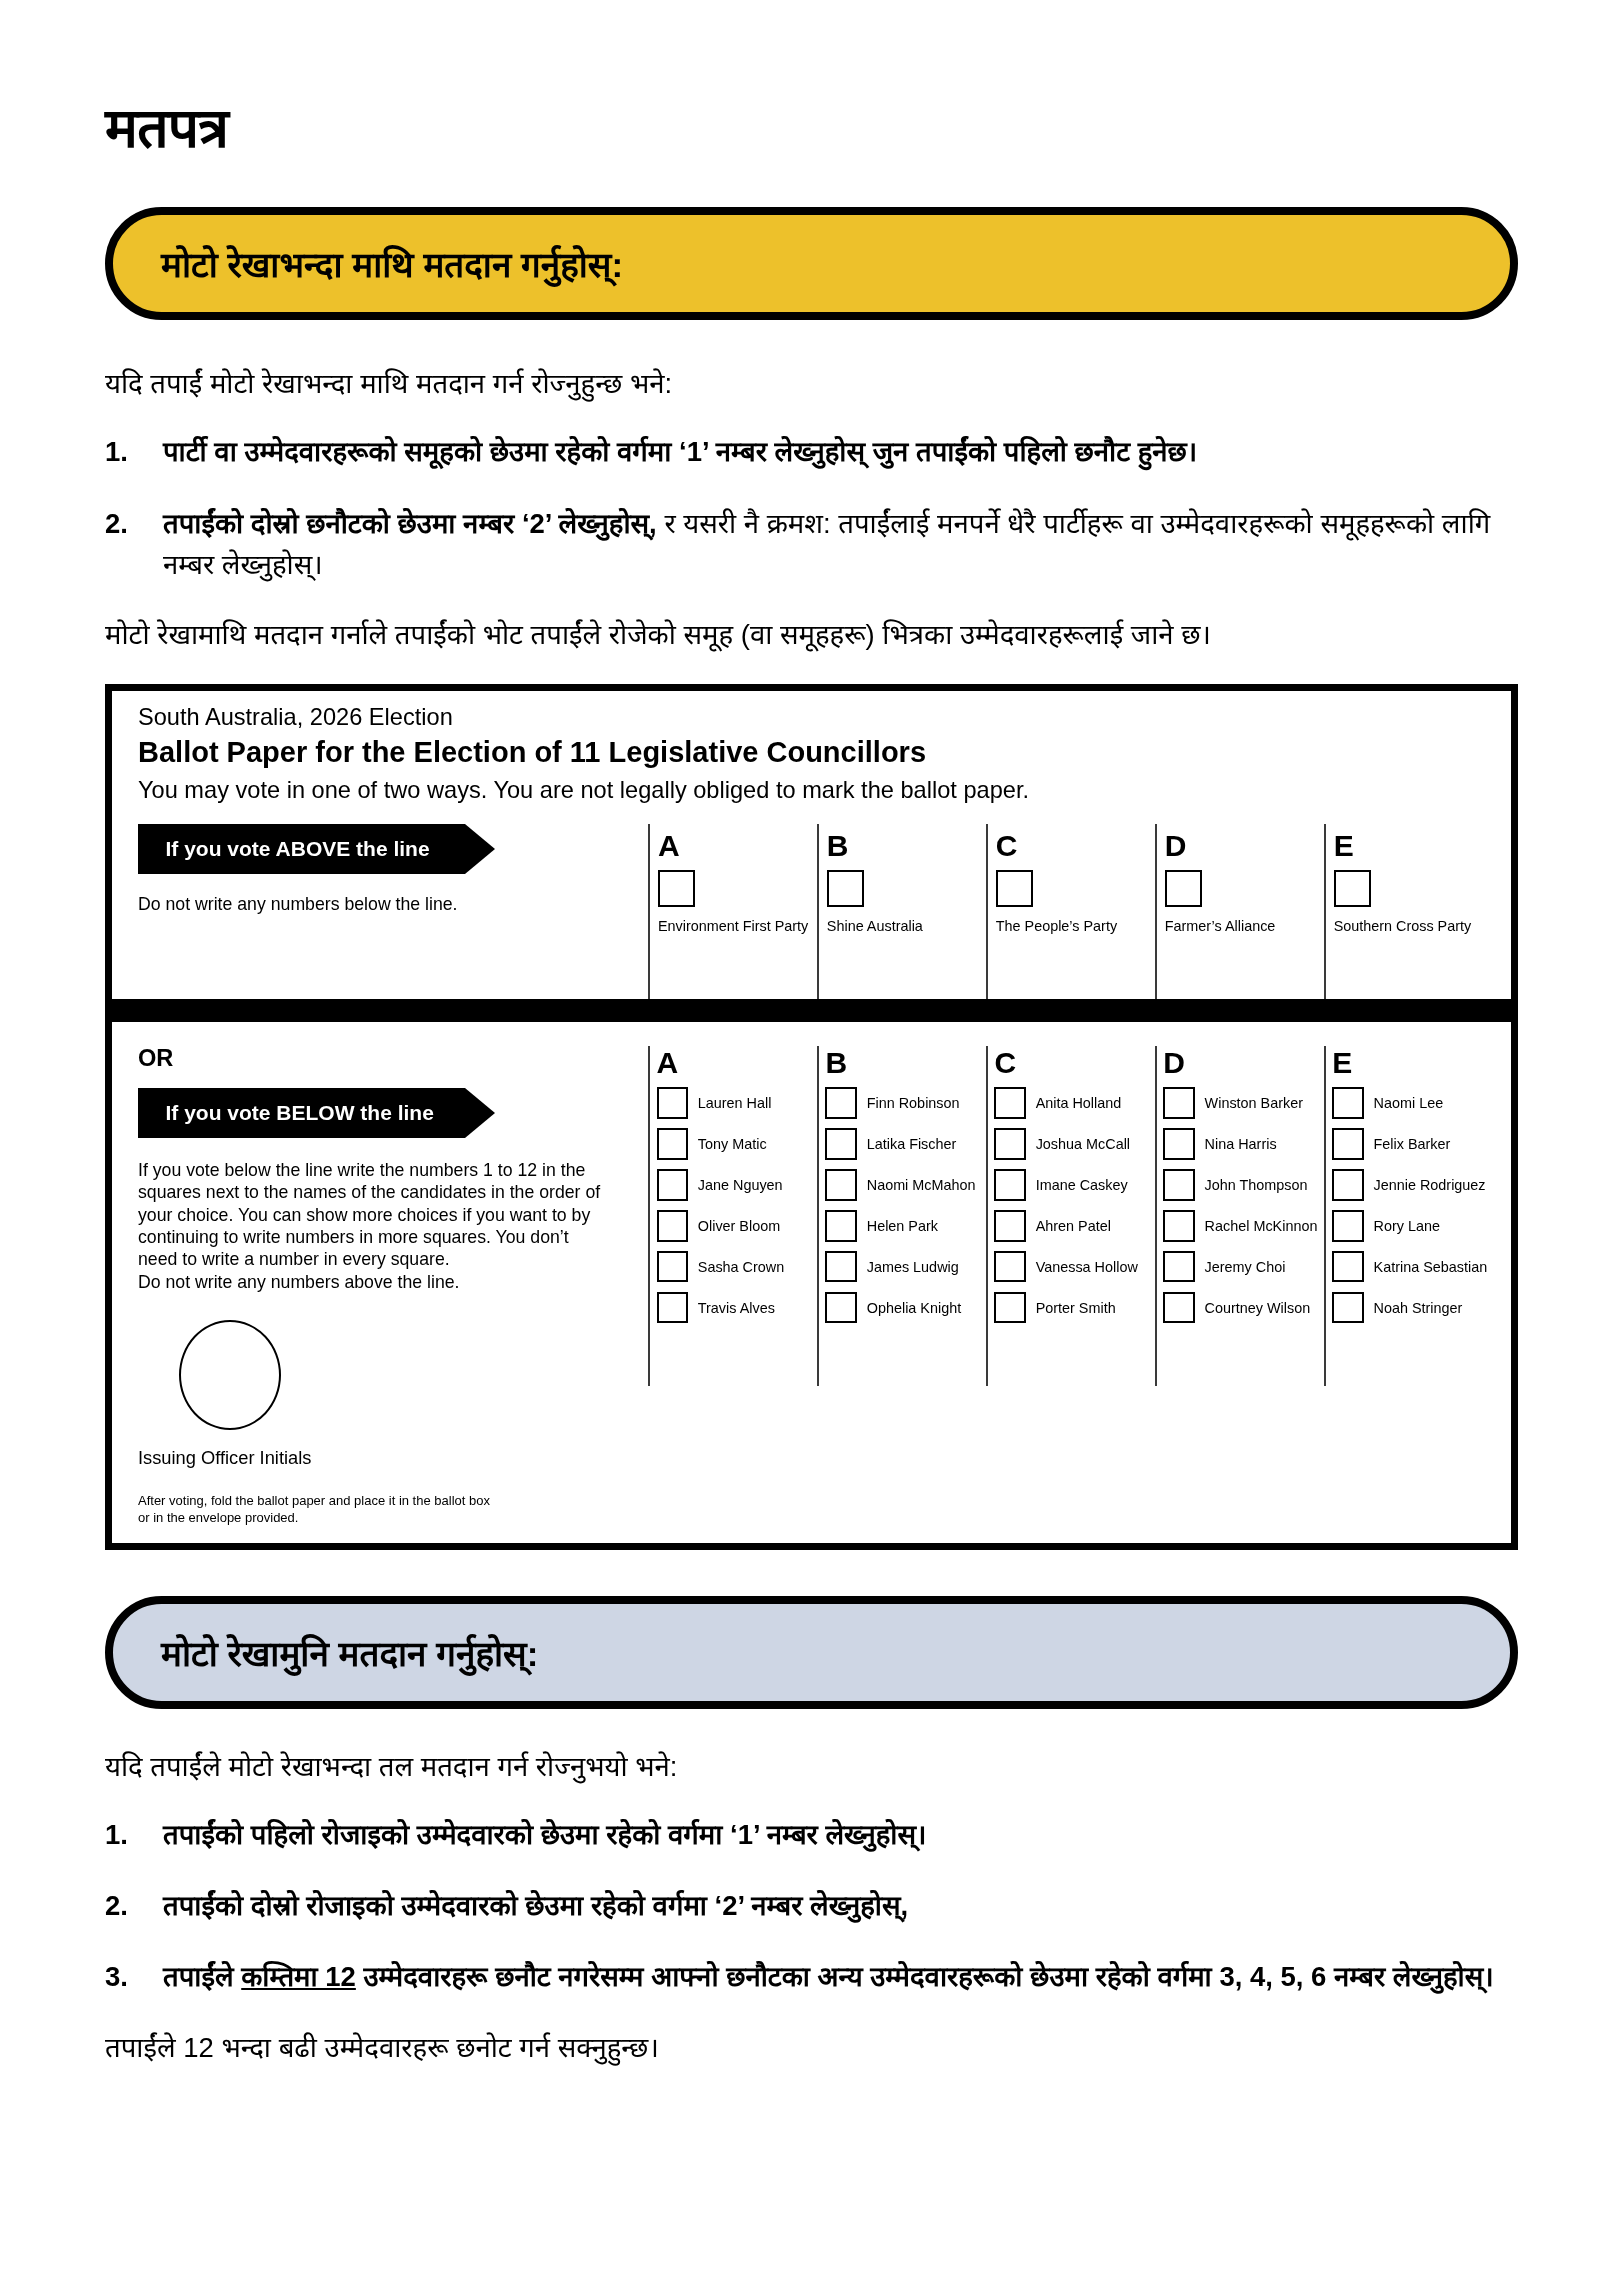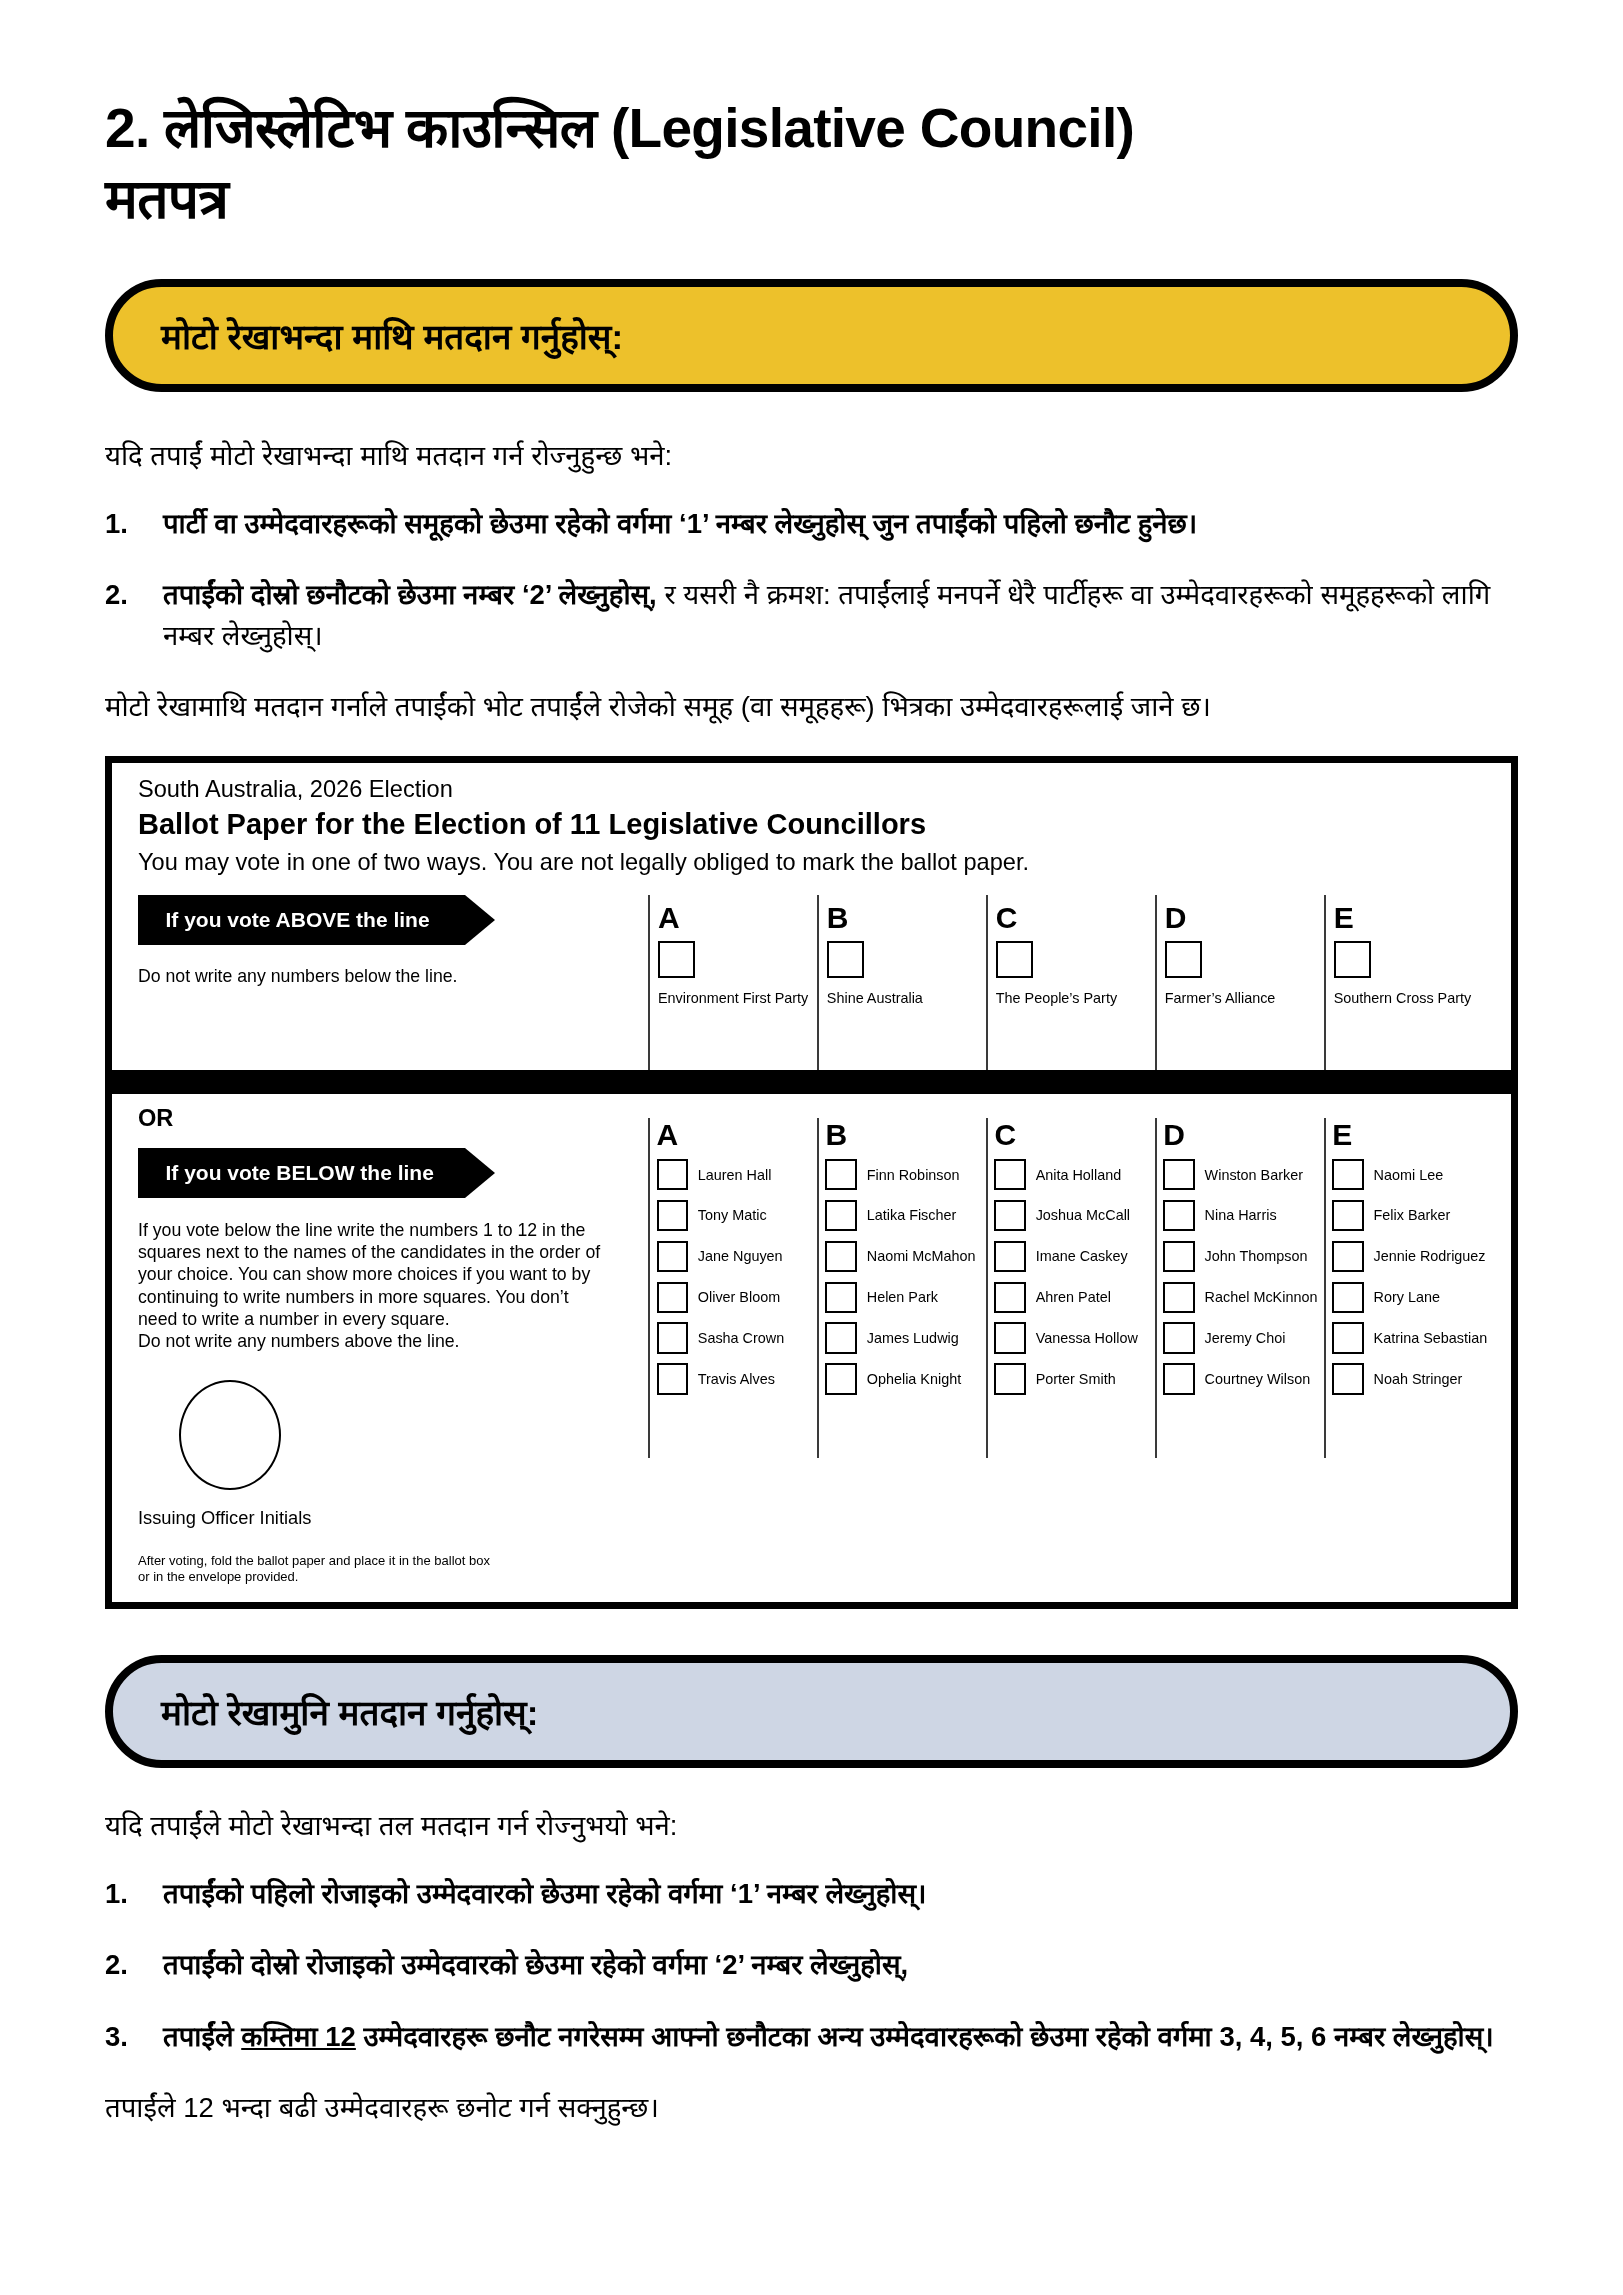--- a/index.html
+++ b/index.html
@@ -73,21 +73,21 @@
   .b-instr { font-size:17.7px; line-height:1.26; margin-top:19.6px; max-width:481px; }
   .b-instr + .b-instr { margin-top:0; }
 
   .g-col { border-left:2px solid #3a3a3a; padding-left:7.9px; }
   .g-letter { font-size:30px; font-weight:bold; margin-top:5.2px; }
   .g-box { width:33px; height:33px; border:2.6px solid #000; margin-top:6.5px; }
   .g-party { font-size:14.4px; margin-top:11.8px; white-space:nowrap; }
 
   .thick-band { height:23.6px; background:#000; margin-left:-26px; margin-right:-18.3px; }
 
-  .b-left-bottom { padding-top:11px; padding-right:36px; }
+  .b-left-bottom { padding-top:23px; padding-right:36px; }
   .or { font-size:23.6px; font-weight:bold; }
   .arrow-banner.below { margin-top:15.7px; }
   .b-instr.below { margin-top:21px; max-width:471px; }
 
   .officer-circle {
     width:98px; height:106px;
     border:2.6px solid #000; border-radius:50%;
     margin:27.5px 0 0 41px;
     background:#fff;
   }
@@ -104,21 +104,20 @@
   
   .lead.second { margin-top:38px; }
   .footer-para { font-size:27.5px; margin-top:31px; }
 </style>
 </head>
 <body>
 
 <div class="page">
 
   <h1 class="title">
-    <span>2. लेजिस्लेटिभ काउन्सिल (Legislative Council)</span>
     <span>मतपत्र</span>
   </h1>
 
 
   <div class="banner yellow">
     <span>मोटो रेखाभन्दा माथि मतदान गर्नुहोस्:</span>
   </div>
 
   <p class="lead">यदि तपाईं मोटो रेखाभन्दा माथि मतदान गर्न रोज्नुहुन्छ भने:</p>
 

